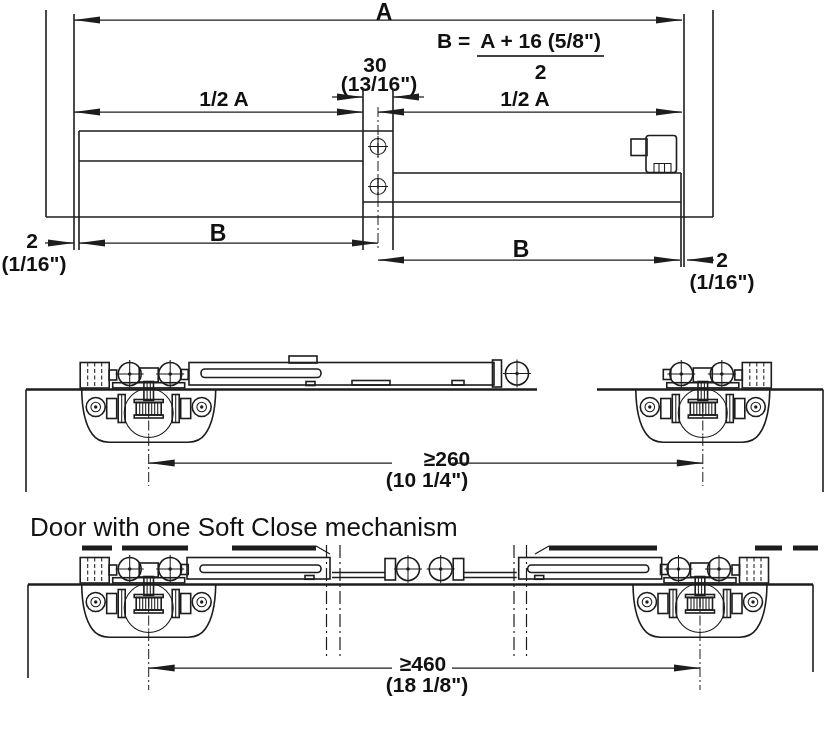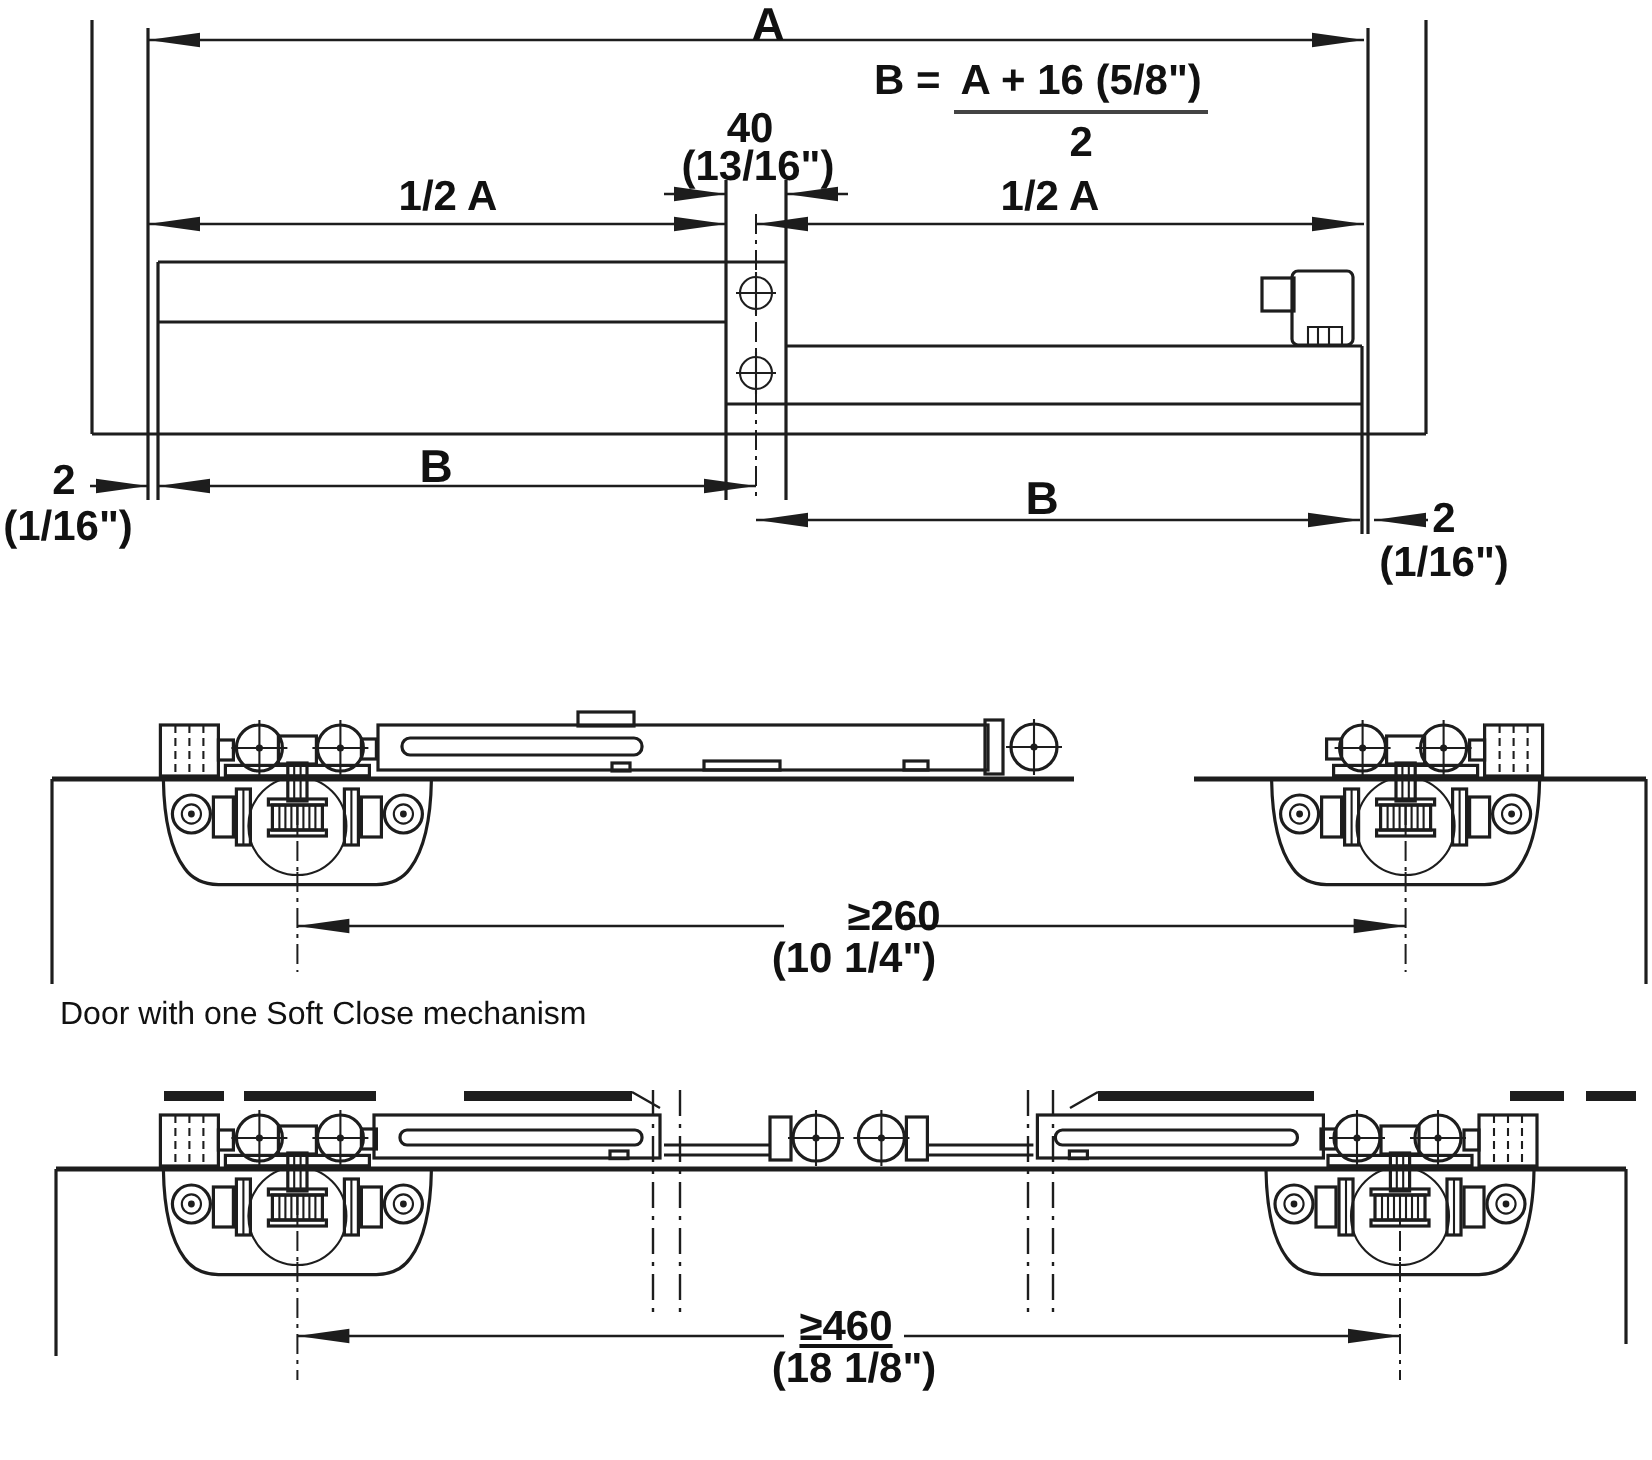--- a/index.html
+++ b/index.html
@@ -16,21 +16,21 @@
   svg.draw .dsh   { stroke-dasharray:4 2.5; stroke-width:1.05; }
   svg.draw .cl    { stroke-dasharray:10 3 2 3; stroke-width:1; }
   svg.draw .bb    { stroke-dasharray:13 4 2 4; stroke-width:1.2; }
   svg.draw .fb    { fill:#1d1d1d; stroke:none; }
   .lbl {
     position:absolute; font-weight:bold; font-size:21px; line-height:1;
     white-space:nowrap; transform:translateX(-50%); color:#111;
   }
   .big { font-size:23px; }
   .heading { position:absolute; font-weight:bold; font-size:24px; line-height:1.1; white-space:nowrap; }
-  .caption { position:absolute; font-weight:400; font-size:16px; line-height:1.1; white-space:nowrap; }
+  .caption { position:absolute; font-weight:400; font-size:26px; line-height:1.1; white-space:nowrap;margin-top:14px; }
   .formula { position:absolute; display:flex; align-items:flex-start; gap:7px;
              font-weight:bold; font-size:21px; line-height:1; }
   .frac { display:inline-flex; flex-direction:column; text-align:center; }
   .num { padding:0 3px 4px 3px; border-bottom:2px solid #444; }
   .den { padding-top:4px; }
 </style>
 </head>
 <body>
 
 <div class="canvas">
@@ -195,35 +195,35 @@
   <div class="lbl big" style="left:384px; top:1px;">A</div>
 
   <div class="formula" style="left:437px; top:30px;">
     <span>B =</span>
     <span class="frac">
       <span class="num">A + 16 (5/8")</span>
       <span class="den">2</span>
     </span>
   </div>
 
-  <div class="lbl" style="left:375px; top:54px;">40</div>
+  <div class="lbl" style="left:375px; top:54px;">30</div>
   <div class="lbl" style="left:379px; top:73px;">(13/16")</div>
 
   <div class="lbl" style="left:224px; top:88px;">1/2 A</div>
   <div class="lbl" style="left:525px; top:88px;">1/2 A</div>
 
   <div class="lbl big" style="left:218px; top:222px;">B</div>
   <div class="lbl big" style="left:521px; top:238px;">B</div>
 
   <div class="lbl" style="left:32px;  top:230px;">2</div>
   <div class="lbl" style="left:34px;  top:253px;">(1/16")</div>
   <div class="lbl" style="left:722px; top:249px;">2</div>
   <div class="lbl" style="left:722px; top:271px;">(1/16")</div>
 
 
   <div class="lbl" style="left:447px; top:448px;">≥260</div>
   <div class="lbl" style="left:427px; top:469px;">(10 1/4")</div>
   <div class="caption" style="left:30px; top:499px;">Door with one Soft Close mechanism</div>
 
-  <div class="lbl" style="left:423px; top:653px;text-decoration:underline;">≥460</div>
+  <div class="lbl" style="left:423px; top:653px;">≥460</div>
   <div class="lbl" style="left:427px; top:674px;">(18 1/8")</div>
 
 </div>
 
 </body></html>

